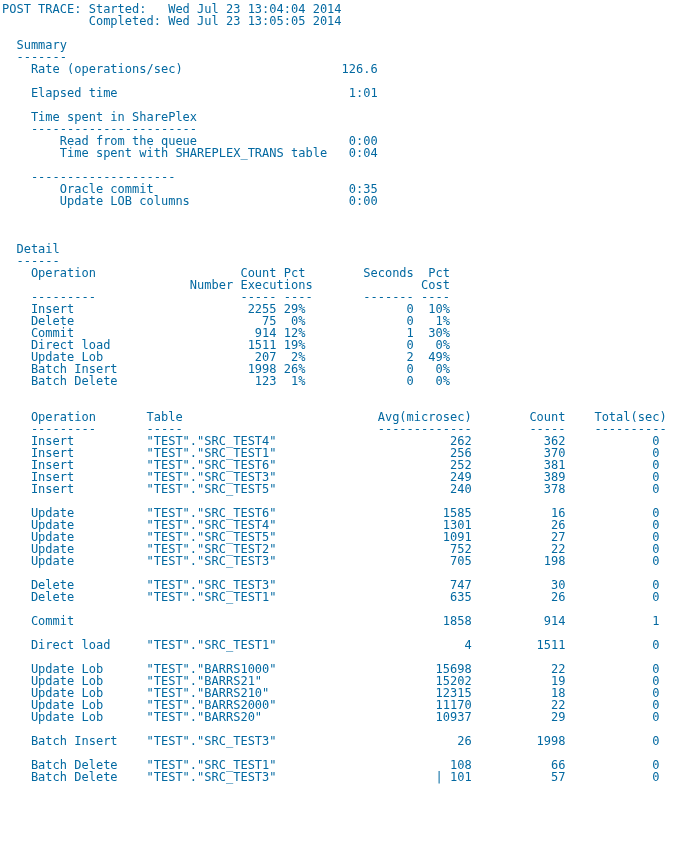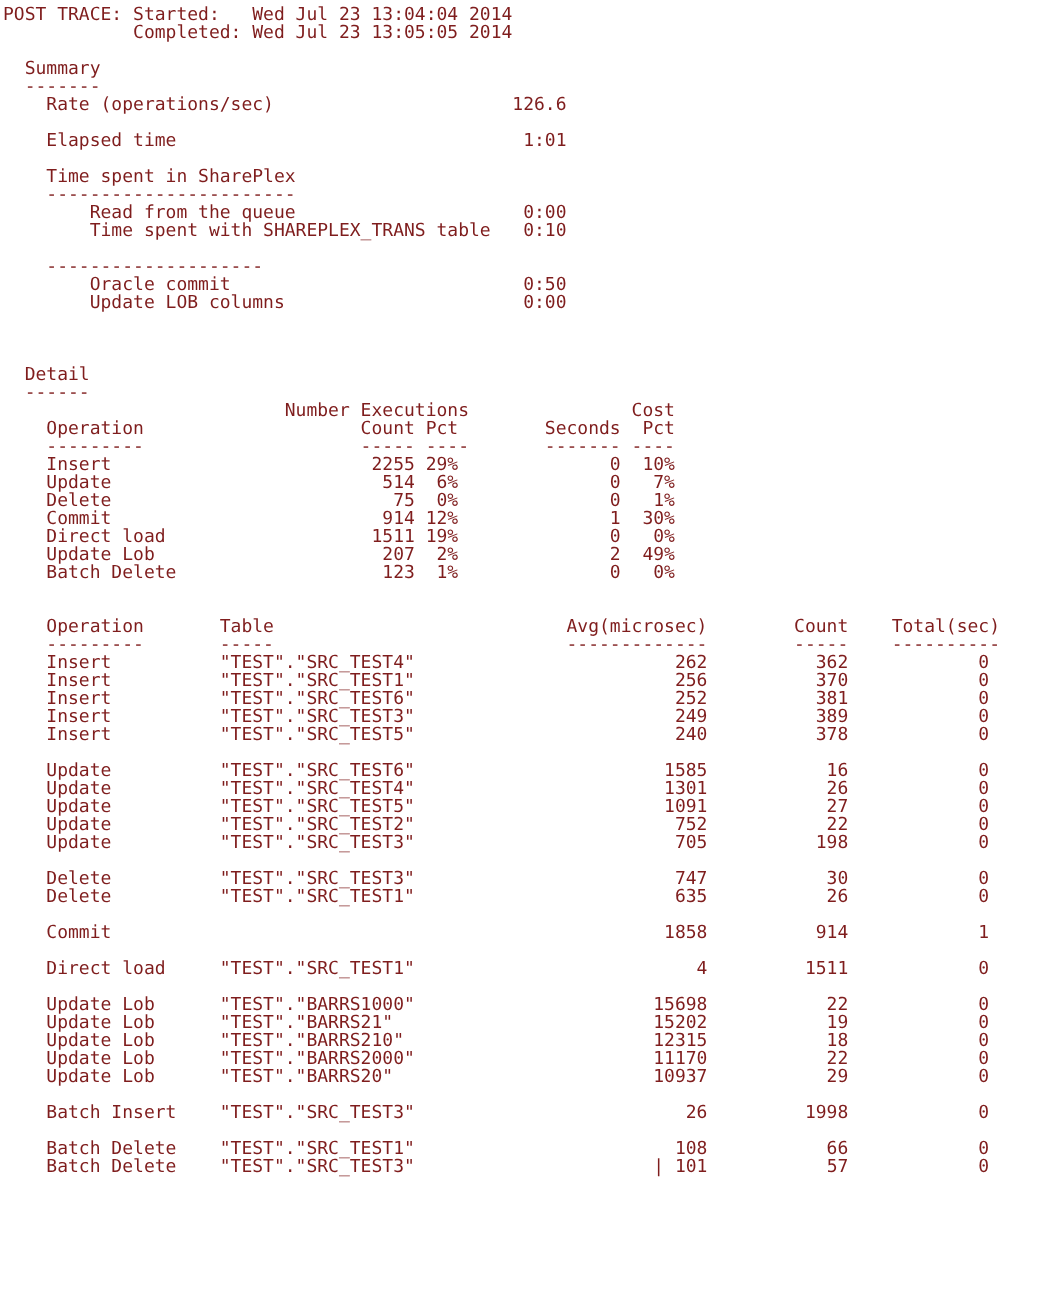--- a/index.html
+++ b/index.html
@@ -27,52 +27,52 @@
     height: 12px;
     white-space: pre;
   }
   .caret {
     font-weight: normal;
   }
 </style>
 </head>
 <body>
 
-<div id="report" style="background: rgb(255, 255, 255); color: #7f1d1d;">
+<div id="report" style="background: rgb(255, 255, 255); color: #0369a1;">
     <div class="line">POST TRACE: Started:   Wed Jul 23 13:04:04 2014</div>
     <div class="line">            Completed: Wed Jul 23 13:05:05 2014</div>
     <div class="line"></div>
     <div class="line">  Summary</div>
     <div class="line">  -------</div>
     <div class="line">    Rate (operations/sec)                      126.6</div>
     <div class="line"></div>
     <div class="line">    Elapsed time                                1:01</div>
     <div class="line"></div>
     <div class="line">    Time spent in SharePlex</div>
     <div class="line">    -----------------------</div>
     <div class="line">        Read from the queue                     0:00</div>
-    <div class="line">        Time spent with SHAREPLEX_TRANS table   0:10</div>
+    <div class="line">        Time spent with SHAREPLEX_TRANS table   0:04</div>
     <div class="line"></div>
     <div class="line">    --------------------</div>
-    <div class="line">        Oracle commit                           0:50</div>
+    <div class="line">        Oracle commit                           0:35</div>
     <div class="line">        Update LOB columns                      0:00</div>
     <div class="line"></div>
     <div class="line"></div>
     <div class="line"></div>
     <div class="line">  Detail</div>
     <div class="line">  ------</div>
+    <div class="line">    Operation                    Count Pct        Seconds  Pct</div>
     <div class="line">                          Number Executions               Cost</div>
-    <div class="line">    Operation                    Count Pct        Seconds  Pct</div>
     <div class="line">    ---------                    ----- ----       ------- ----</div>
     <div class="line">    Insert                        2255 29%              0  10%</div>
-    <div class="line">    Update                         514  6%              0   7%</div>
     <div class="line">    Delete                          75  0%              0   1%</div>
     <div class="line">    Commit                         914 12%              1  30%</div>
     <div class="line">    Direct load                   1511 19%              0   0%</div>
     <div class="line">    Update Lob                     207  2%              2  49%</div>
+    <div class="line">    Batch Insert                  1998 26%              0   0%</div>
     <div class="line">    Batch Delete                   123  1%              0   0%</div>
     <div class="line"></div>
     <div class="line"></div>
     <div class="line">    Operation       Table                           Avg(microsec)        Count    Total(sec)</div>
     <div class="line">    ---------       -----                           -------------        -----    ----------</div>
     <div class="line">    Insert          "TEST"."SRC_TEST4"                        262          362            0</div>
     <div class="line">    Insert          "TEST"."SRC_TEST1"                        256          370            0</div>
     <div class="line">    Insert          "TEST"."SRC_TEST6"                        252          381            0</div>
     <div class="line">    Insert          "TEST"."SRC_TEST3"                        249          389            0</div>
     <div class="line">    Insert          "TEST"."SRC_TEST5"                        240          378            0</div>

